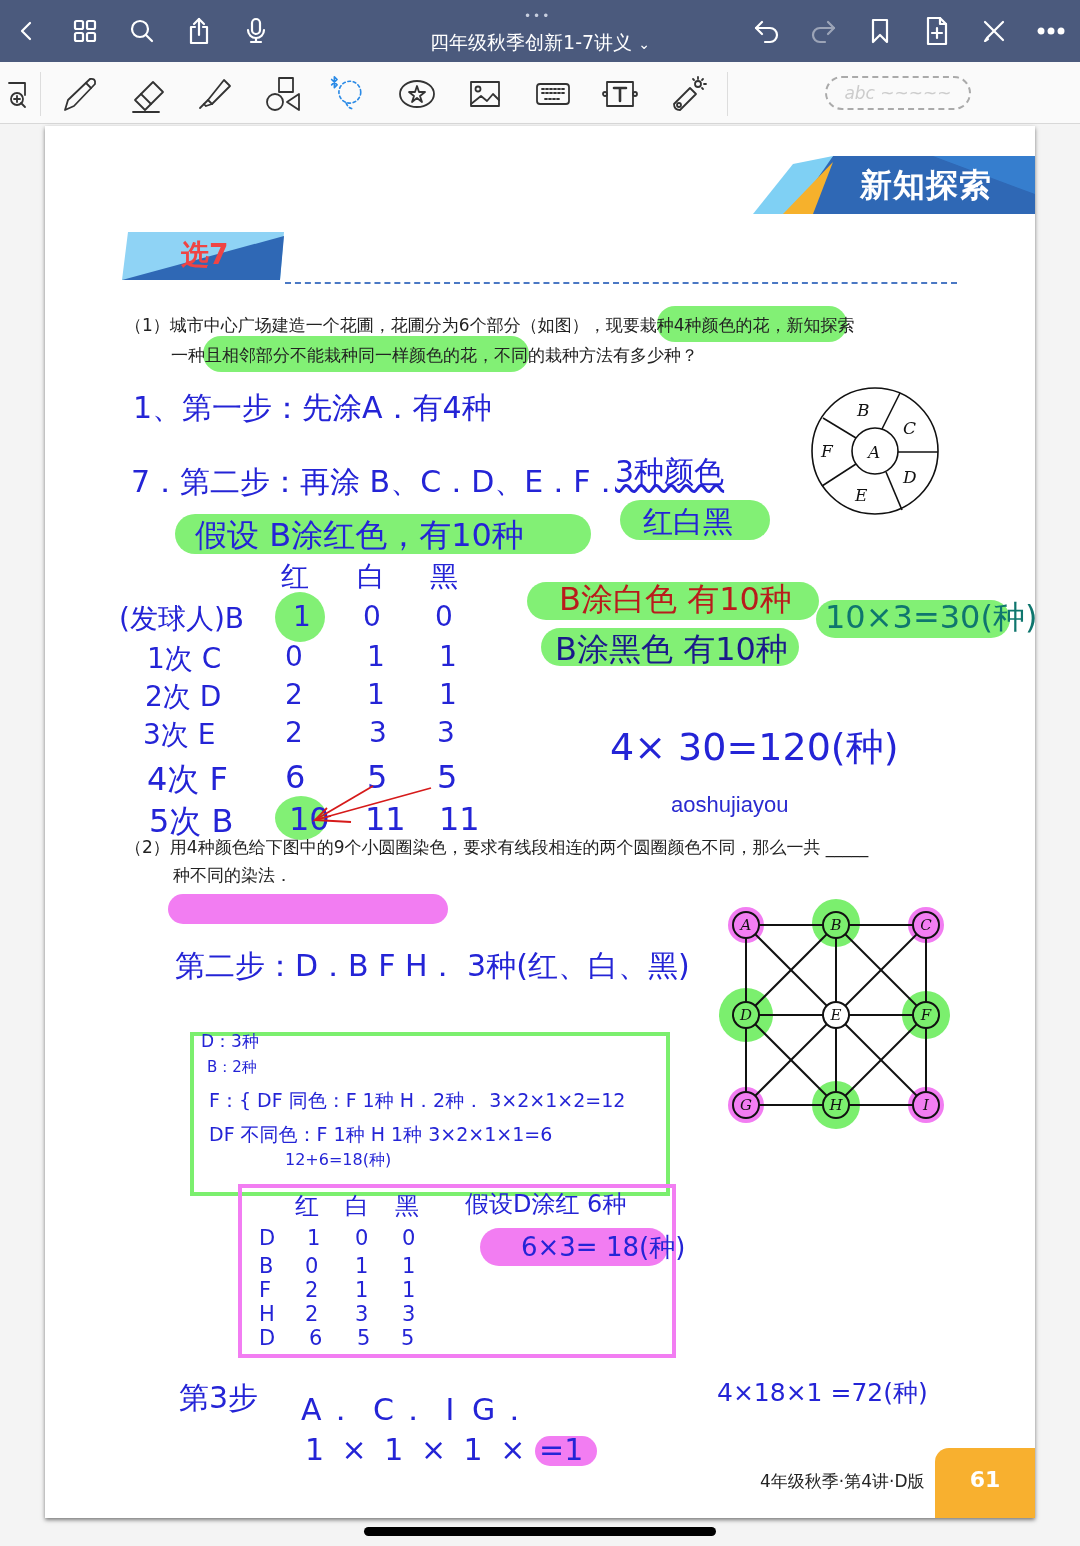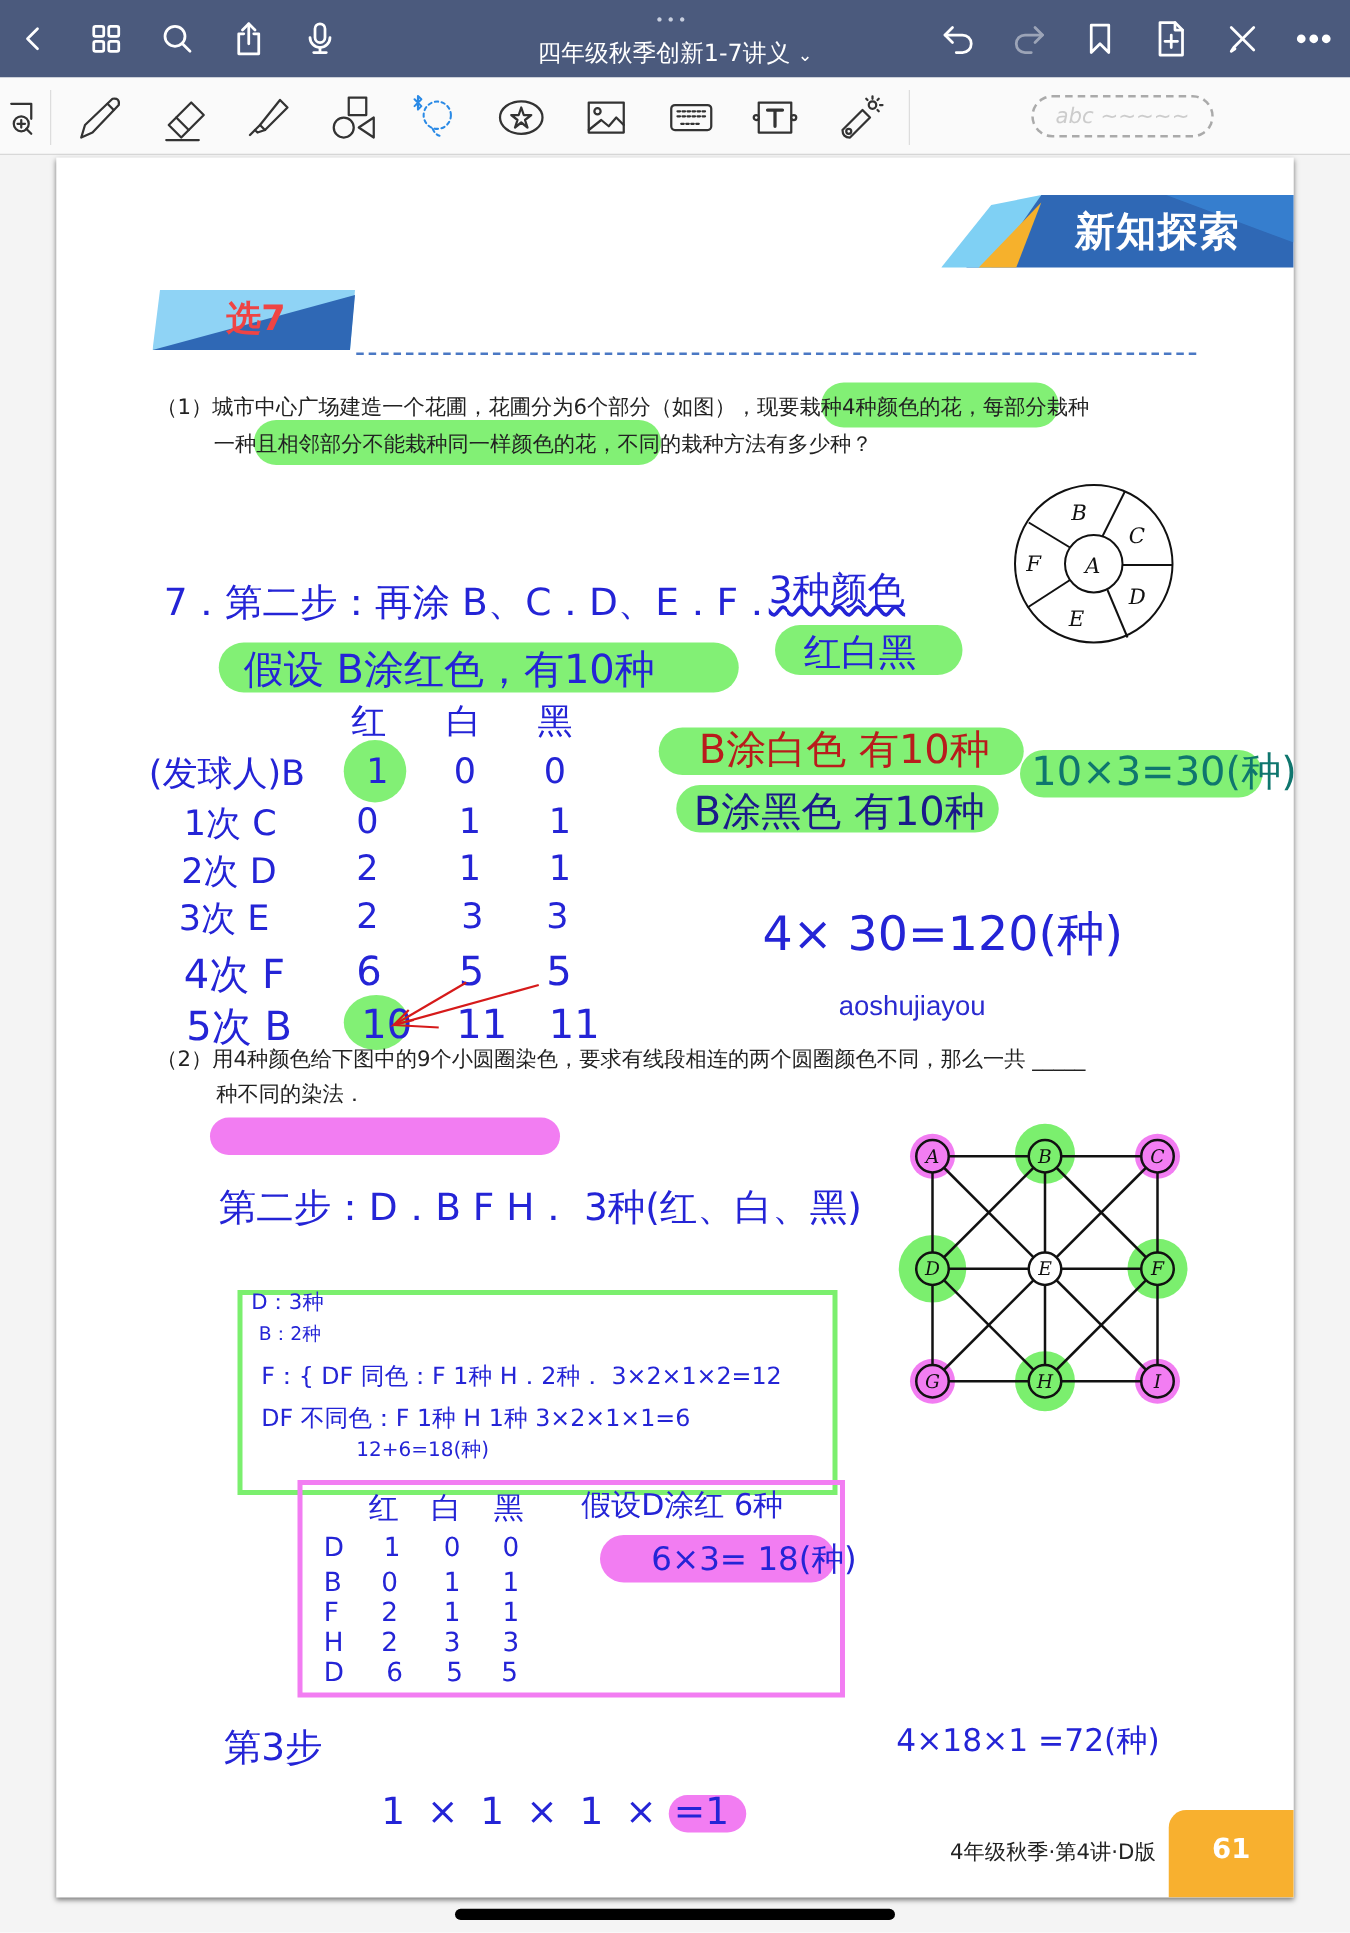--- a/index.html
+++ b/index.html
@@ -194,21 +194,21 @@
 
   <svg style="position:absolute;left:77px;top:104px" width="166" height="52" viewBox="0 0 166 52">
     <polygon points="6,2 162,2 158,50 0,50" fill="#8fd3f5"></polygon>
     <polygon points="0,50 162,6 158,50" fill="#2f68b5"></polygon>
   </svg>
   <div style="position:absolute;left:136px;top:110px;font-size:28px;font-weight:bold;color:#ef4444">选7</div>
   <div style="position:absolute;left:240px;top:156px;width:672px;border-top:2px dashed #4a78c4"></div>
 
   <div class="hl-g" style="left:612px;top:180px;width:190px;height:36px"></div>
   <div class="hl-g" style="left:158px;top:210px;width:326px;height:36px"></div>
-  <div class="print" style="left:80px;top:188px"><span>（1）</span><span>城市中心广场建造一个花圃，花圃分为6个部分（如图），</span><span>现要栽种4种颜色的花</span><span>，每部分栽种</span></div>
+  <div class="print" style="left:80px;top:188px"><span>（1）</span><span>城市中心广场建造一个花圃，花圃分为6个部分（如图），</span><span>现要栽种4种颜色的花</span><span>，新知探索</span></div>
   <div class="print" style="left:126px;top:218px"><span>一种</span><span>且相邻部分不能栽种同一样颜色的花</span><span>，不同的栽种方法有多少种？</span></div>
 
   <svg style="position:absolute;left:765px;top:260px" width="130" height="130" viewBox="0 0 130 130">
     <g fill="none" stroke="#111" stroke-width="1.6">
       <circle cx="65" cy="65" r="63"></circle>
       <circle cx="65" cy="65" r="23"></circle>
       <line x1="72" y1="43" x2="90" y2="7"></line>
       <line x1="88" y1="66" x2="128" y2="66"></line>
       <line x1="76" y1="86" x2="92" y2="124"></line>
       <line x1="46" y1="78" x2="12" y2="100"></line>
@@ -217,20 +217,21 @@
     <g font-family="DejaVu Serif, serif" font-style="italic" font-size="17" fill="#111">
       <text x="47" y="30">B</text>
         <text x="93" y="48">C</text>
         <text x="58" y="72">A</text>
       <text x="93" y="97">D</text>
         <text x="11" y="71">F</text>
         <text x="45" y="115">E</text>
     </g>
   </svg>
 
+  <div class="hw" style="left:88px;top:262px;font-size:30px">1、第一步：先涂A．有4种</div>
   <div class="hw" style="left:86px;top:336px;font-size:30px">7．第二步：再涂 B、C．D、E．F．</div>
   <div class="hw" style="left:570px;top:326px;font-size:30px;text-decoration:underline wavy #2424d6">3种颜色</div>
   <div class="hl-g" style="left:575px;top:374px;width:150px;height:40px"></div>
   <div class="hw" style="left:598px;top:376px;font-size:30px">红白黑</div>
   <div class="hl-g" style="left:130px;top:388px;width:416px;height:40px"></div>
   <div class="hw" style="left:150px;top:388px;font-size:32px">假设 B涂红色，有10种</div>
 
   <div>
     <div class="hw" style="left:236px;top:432px;font-size:28px">红</div>
     <div class="hw" style="left:312px;top:432px;font-size:28px">白</div>
@@ -376,20 +377,21 @@
     <div class="hw" style="left:260px;top:1176px;font-size:21px">2</div>
     <div class="hw" style="left:310px;top:1176px;font-size:21px">3</div>
     <div class="hw" style="left:357px;top:1176px;font-size:21px">3</div>
     <div class="hw" style="left:214px;top:1200px;font-size:21px">D</div>
     <div class="hw" style="left:264px;top:1200px;font-size:21px">6</div>
     <div class="hw" style="left:312px;top:1200px;font-size:21px">5</div>
     <div class="hw" style="left:356px;top:1200px;font-size:21px">5</div>
   </div>
 
   <div class="hw" style="left:134px;top:1252px;font-size:30px">第3步</div>
+  <div class="hw" style="left:256px;top:1264px;font-size:30px;letter-spacing:4px">A．  C．   I    G．</div>
   <div class="hw" style="left:260px;top:1306px;font-size:30px;letter-spacing:4px">1 × 1 ×  1 × 1</div>
   <div class="hl-p" style="left:490px;top:1310px;width:62px;height:30px"></div>
   <div class="hw" style="left:494px;top:1306px;font-size:30px">=1</div>
   <div class="hw" style="left:672px;top:1250px;font-size:25px">4×18×1 =72(种)</div>
 
   <div style="position:absolute;left:715px;top:1344px;font-size:17px;color:#222">4年级秋季·第4讲·D版</div>
   <div style="position:absolute;left:890px;top:1322px;width:100px;height:70px;background:#f8b02f;border-top-left-radius:14px;color:#fff;font-weight:bold;font-size:22px;text-align:center;line-height:64px">61</div>
 </div>
 
 <div class="home-ind"></div>

